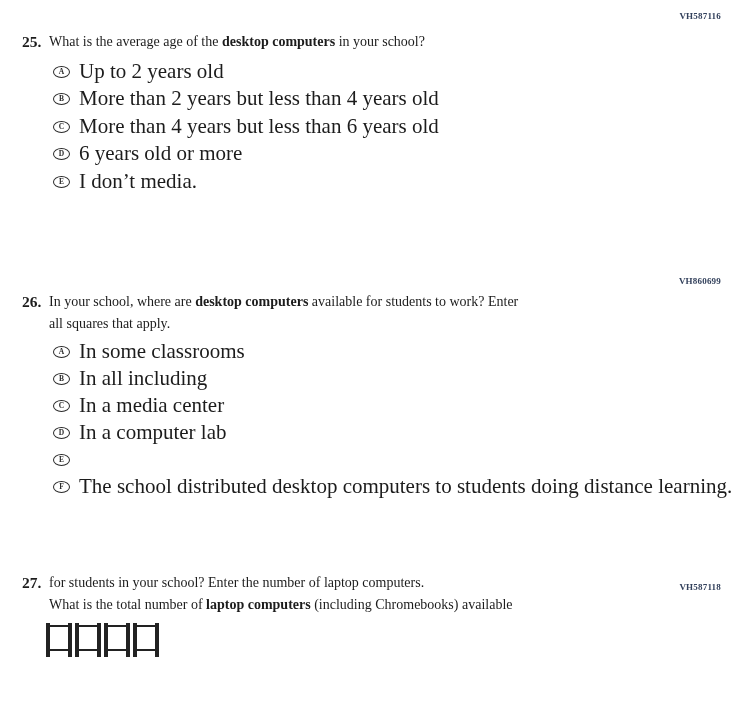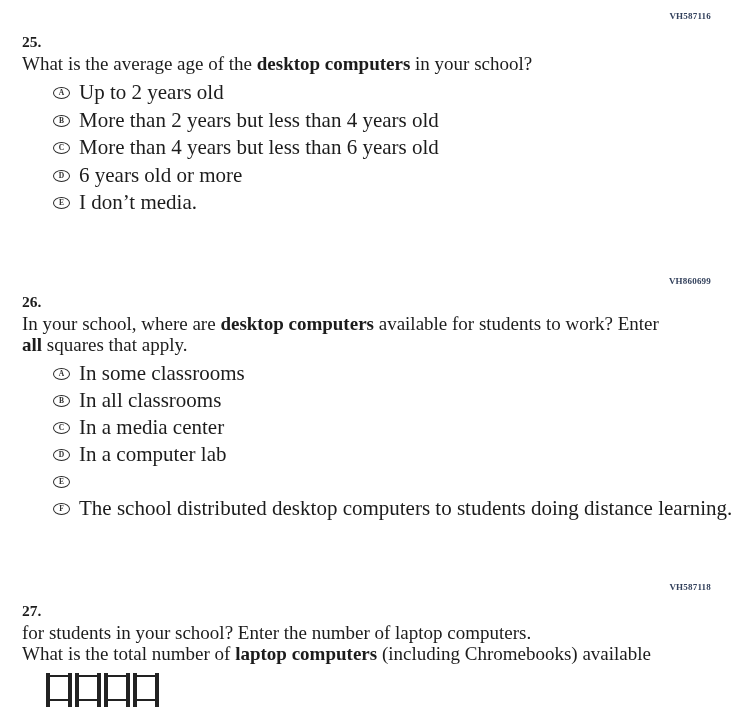--- a/index.html
+++ b/index.html
@@ -6,42 +6,42 @@
   html, body { background: #ffffff; }
   body {
     width: 731px; height: 711px;
     position: relative;
     font-family: "Liberation Serif", "DejaVu Serif", serif;
     color: #1c1c1c;
     overflow: hidden;
   }
   .q-code {
     position: absolute;
-    right: 20px;
+    right: 10px;
     font-size: 9px;
     font-weight: 600;
     color: #33415c;
     letter-spacing: 0.2px;
   }
   .q-block {
     position: absolute;
     left: 22px;
     width: 660px;
   }
-  .q-row { display: flex; flex-direction: column; }
+  .q-row { display: flex; }
   .q-num {
     flex: none;
     width: 27px;
     font-weight: 700;
     font-size: 15.5px;
     line-height: 21.5px;
   }
   .q-text {
     flex: 1;
-    font-size: 19px;
+    font-size: 14px;
     line-height: 21.5px;
   }
   .q-text .line { display: block; }
   .opt-list {
     list-style: none;
     padding-left: 31px;
   }
   .opt-row {
     display: flex;
     align-items: center;
@@ -90,21 +90,21 @@
   }
   .digit-box::before { left: -1px; }
   .digit-box::after { right: -1px; }
 
   
   #code-q25 { top: 11px; }
   #code-q26 { top: 276px; margin-left: 14px; }
   #code-q27 { top: 582px; }
   #block-q25 { top: 31px; }
   #block-q26 { top: 291px; }
-  #block-q27 { top: 600px; }
+  #block-q27 { top: 572px; }
   #block-q25 .opt-list { margin-top: 10px; }
   #block-q25 .opt-row { margin-bottom: 10.5px; }
   #block-q26 .opt-list { margin-top: 9px; }
   #block-q26 .opt-row { margin-bottom: 10px; }
   #block-q27 .entry-boxes { margin-top: 6px; }
 </style>
 </head>
 <body>
 
 <div class="q-code" id="code-q25">VH587116</div>
@@ -138,31 +138,31 @@
     </li>
   </ul>
 </div>
 
 <div class="q-code" id="code-q26">VH860699</div>
 <div class="q-block" id="block-q26">
   <div class="q-row">
     <span class="q-num">26.</span>
     <span class="q-text">
         <span class="line"><span>In your school, where are </span><span style="font-weight: 700;">desktop computers</span><span> available for students to work? Enter</span></span>
-        <span class="line"><span style="font-weight: 700;">all</span><span> squares that apply.</span></span>
+        <span class="line"><span style="font-weight: 400;">all</span><span> squares that apply.</span></span>
       </span>
   </div>
   <ul class="opt-list">
     <li class="opt-row">
       <span class="opt-oval">A</span>
       <span class="opt-label">In some classrooms</span>
     </li>
     <li class="opt-row">
       <span class="opt-oval">B</span>
-      <span class="opt-label">In all classrooms</span>
+      <span class="opt-label">In all including</span>
     </li>
     <li class="opt-row">
       <span class="opt-oval">C</span>
       <span class="opt-label">In a media center</span>
     </li>
     <li class="opt-row">
       <span class="opt-oval">D</span>
       <span class="opt-label">In a computer lab</span>
     </li>
     <li class="opt-row">

